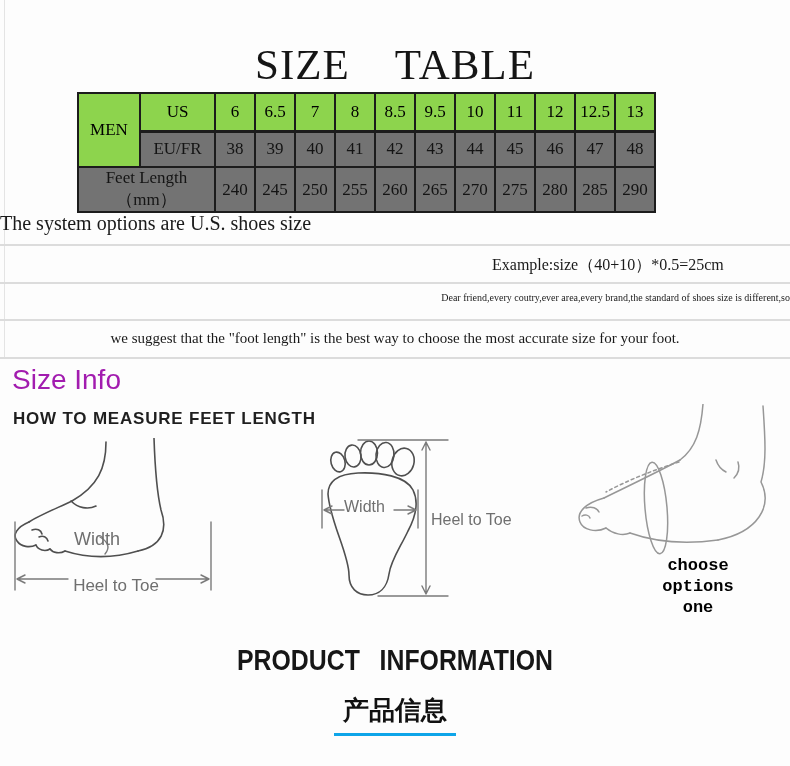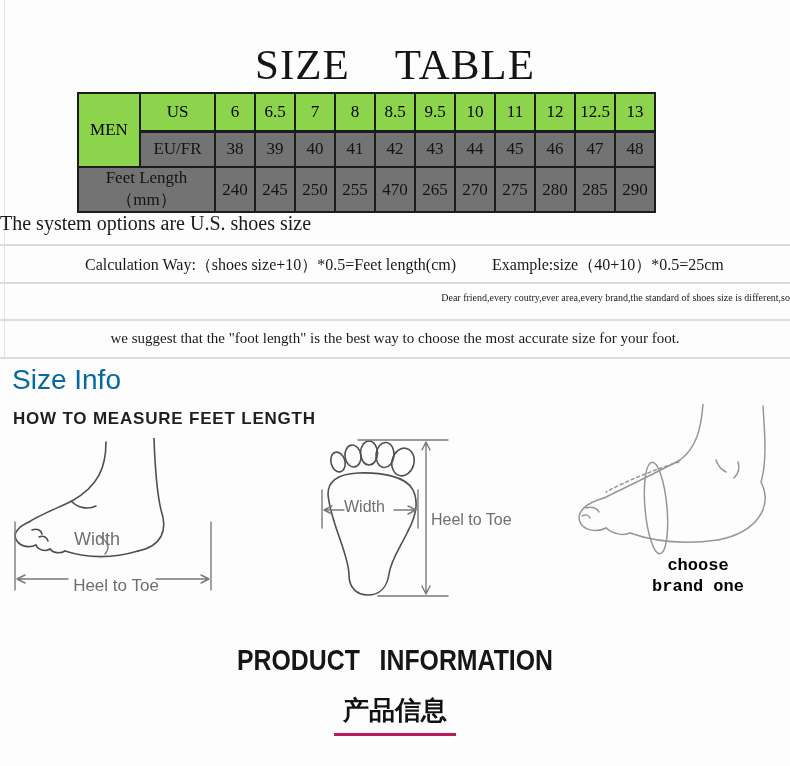--- a/index.html
+++ b/index.html
@@ -37,21 +37,21 @@
   
   .sysnote { left:0; right:0; top:212px; text-align:left; font-size:20px; }
   .calc    { left:85px;  top:255px; font-size:16px; }
   .example { left:492px; top:255px; font-size:16px; }
   .disc1   { left:0; right:0; top:292px; text-align:right; font-size:10px; }
   .disc2   { left:0; right:0; top:330px; text-align:center; font-size:15px; }
 
   
   .size-info {
     left:12px; top:364px; font-family:"Liberation Sans", sans-serif;
-    font-size:28px; color:#0369a1;
+    font-size:28px; color:#a21caf;
   }
   .how-to {
     left:13px; top:409px; font-family:"Liberation Sans", sans-serif;
     font-size:17px; font-weight:bold; letter-spacing:0.8px; color:#1f1f1f;
   }
 
   .diag-label {
     font-family:"Liberation Sans", sans-serif; color:#6f6f6f;
     white-space:nowrap;
   }
@@ -74,21 +74,21 @@
   
   .prod-en {
     left:0; right:0; top:645px; text-align:center;
     font-family:"Liberation Sans", sans-serif; font-size:27px; font-weight:900;
     word-spacing:14px; color:#161616; transform:scale(0.92,1.08);
   }
   .prod-zh-wrap { left:0; right:0; top:693px; text-align:center; }
   .prod-zh-wrap span {
     display:inline-block; font-family:"Liberation Sans", sans-serif;
     font-size:26px; font-weight:bold; color:#111;
-    border-bottom:3px solid #be185d; padding:0 9px 5px;
+    border-bottom:3px solid #0ea5e9; padding:0 9px 5px;
   }
 </style>
 </head>
 <body>
 
 <div class="page">
 
   <div class="abs vline"></div>
   <div class="abs hline" style="top:244px"></div>
   <div class="abs hline" style="top:282px"></div>
@@ -142,33 +142,32 @@
       <td>46</td>
       <td>47</td>
       <td>48</td>
     </tr>
     <tr class="r3">
       <td colspan="2">Feet Length（mm）</td>
       <td>240</td>
       <td>245</td>
       <td>250</td>
       <td>255</td>
-      <td>470</td>
+      <td>260</td>
       <td>265</td>
       <td>270</td>
       <td>275</td>
       <td>280</td>
       <td>285</td>
       <td>290</td>
     </tr>
   </tbody>
     </table>
 
   <div class="abs sysnote">The system options are U.S. shoes size</div>
-  <div class="abs calc">Calculation Way:（shoes size+10）*0.5=Feet length(cm)</div>
   <div class="abs example">Example:size（40+10）*0.5=25cm</div>
   <div class="abs disc1">Dear friend,every coutry,ever area,every brand,the standard of shoes size is different,so</div>
   <div class="abs disc2">we suggest that the "foot length" is the best way to choose the most accurate size for your foot.</div>
 
   <div class="abs size-info">Size Info</div>
   <div class="abs how-to">HOW TO MEASURE FEET LENGTH</div>
 
   <svg class="diagram" style="left:8px; top:438px" width="212" height="168" viewBox="0 0 212 168">
     <path class="stroke-dark" d="M146,0 C147,30 149,55 153,72 C160,92 154,108 130,113"></path>
     <path class="stroke-dark" d="M98,4 C98,30 90,48 64,63"></path>
@@ -214,21 +213,21 @@
     <path class="stroke-light" d="M20,104 C26,102 31,104 33,108"></path>
     <path class="stroke-light" d="M16,112 C19,110 23,111 24,114"></path>
     <path class="stroke-light" d="M40,124 C47,130 57,132 64,129"></path>
     <path class="stroke-light" d="M64,129 C92,139 122,140 152,136"></path>
     <path class="stroke-light" d="M150,56 C152,62 156,66 160,68"></path>
     <path class="stroke-light" d="M172,58 C174,64 172,70 168,74"></path>
     <ellipse class="stroke-light" cx="90" cy="104" rx="11" ry="46" transform="rotate(-5 90 104)"></ellipse>
   </svg>
   <div class="abs choose">
     <div>choose</div>
-    <div>brand one</div>
+    <div>options one</div>
   </div>
 
   <div class="abs prod-en">PRODUCT INFORMATION</div>
   <div class="abs prod-zh-wrap">
     <span>产品信息</span>
   </div>
 
 </div>
 
 </body></html>

